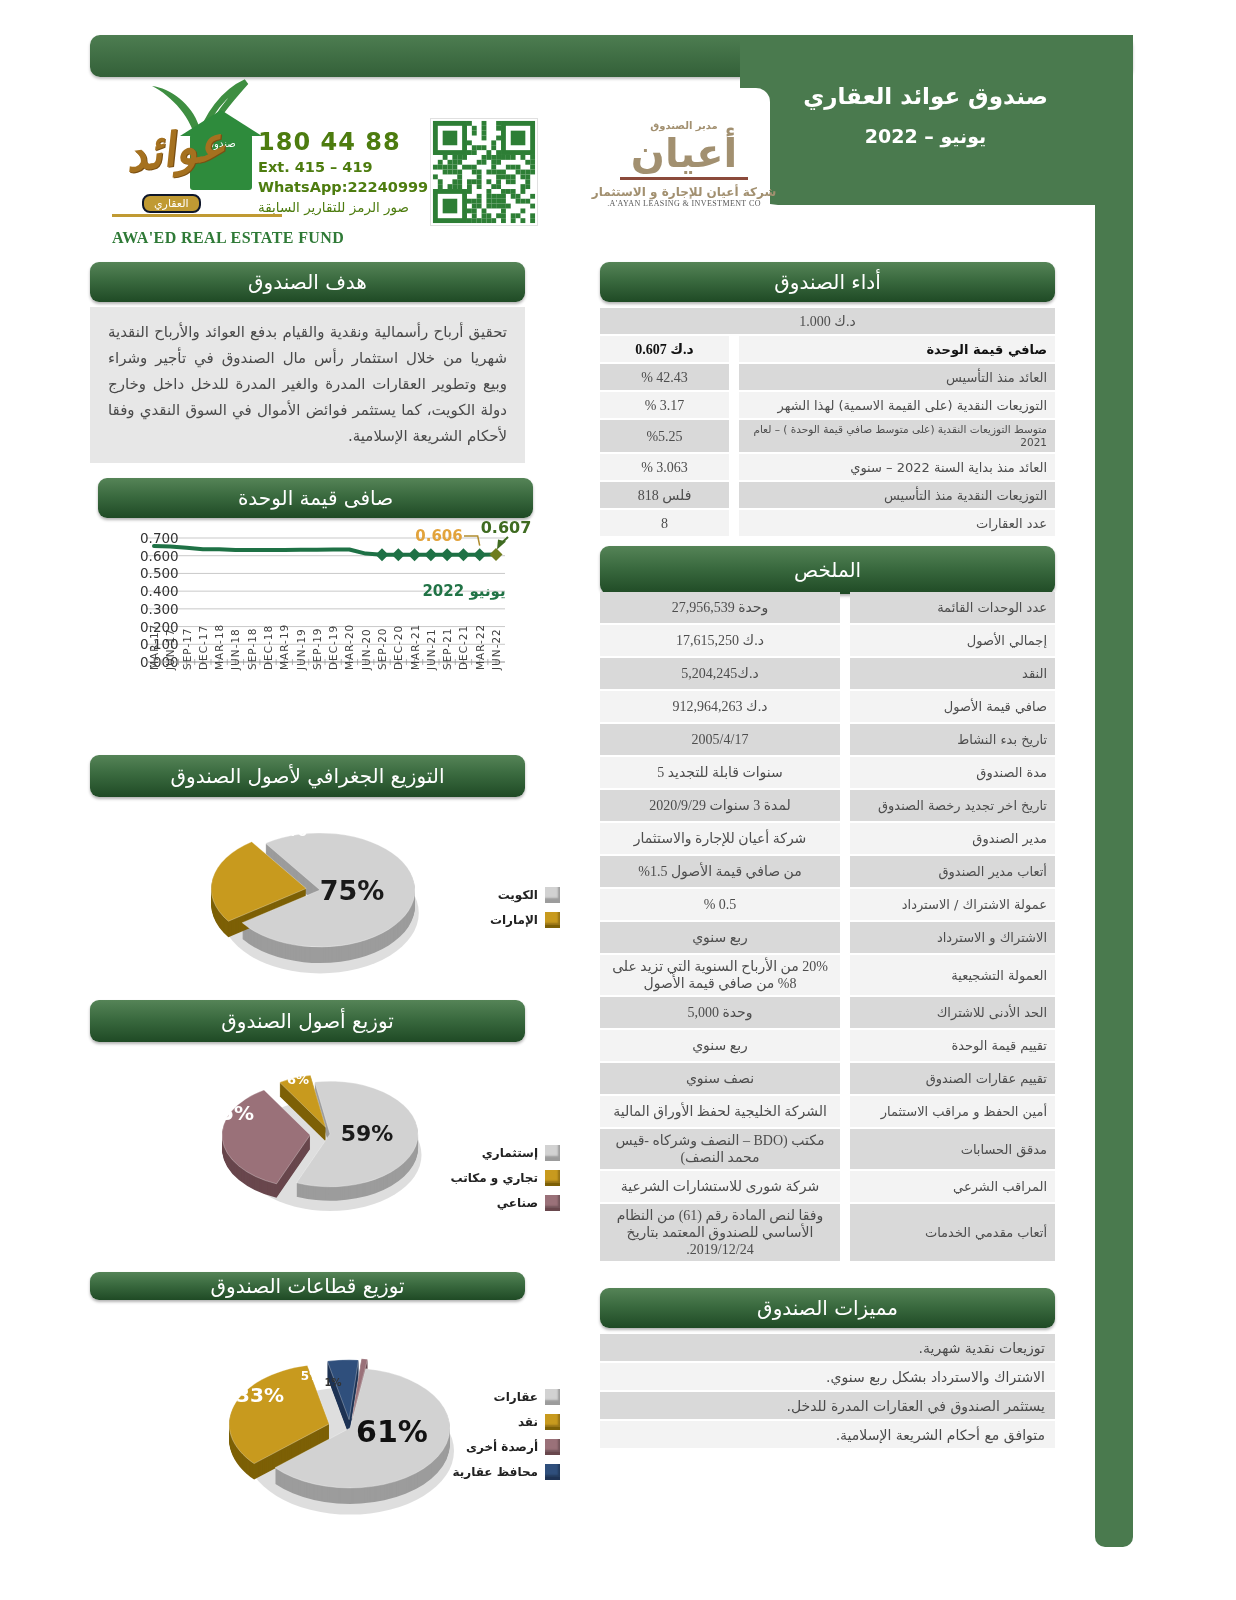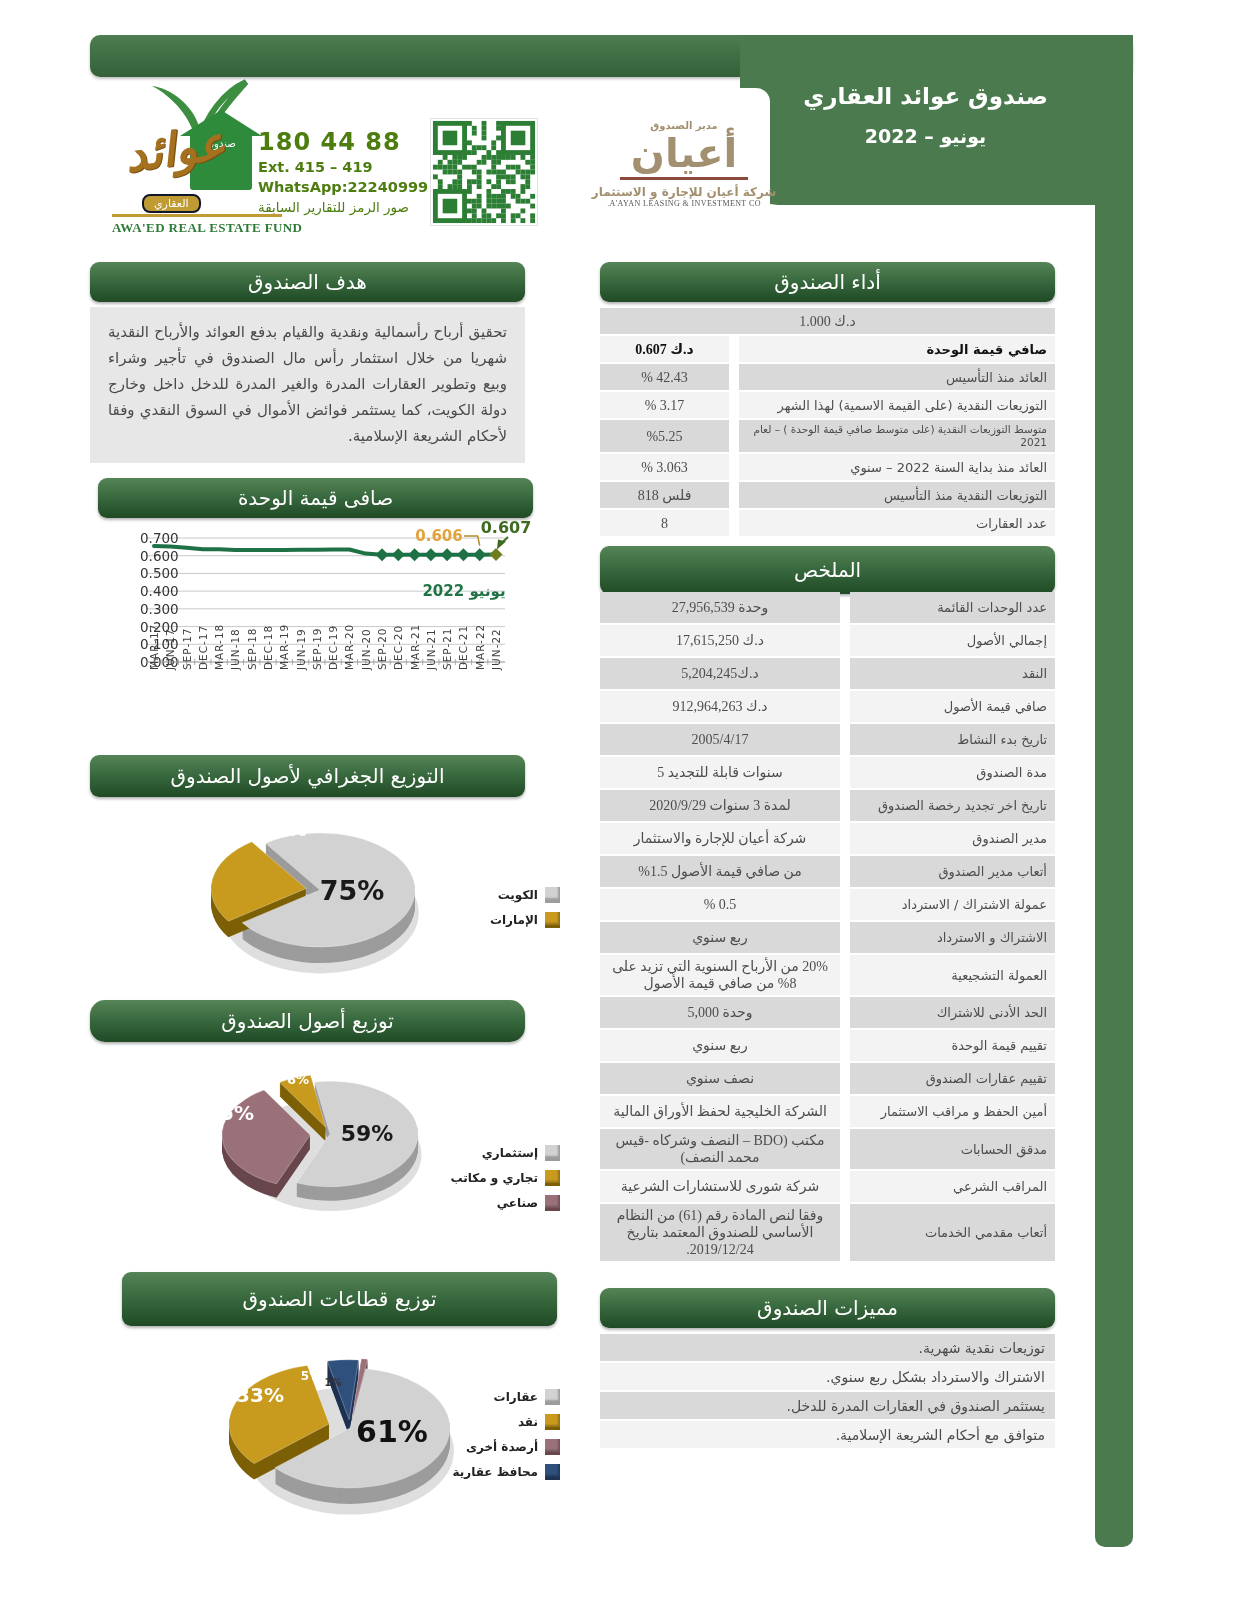--- a/index.html
+++ b/index.html
@@ -20,21 +20,21 @@
   .rule{width:82%;height:3px;background:#8B4A3B;margin:2px 0 5px 0;}
   .co-ar{color:#A29070;font-size:12px;font-weight:bold;white-space:nowrap;}
   .co-en{color:#555;font-size:8px;letter-spacing:.4px;white-space:nowrap;font-family:"Liberation Serif",serif;}
   
   .awaed{direction:ltr;}
   .house{position:absolute;left:78px;top:52px;width:62px;height:56px;background:#2E8B3C;border-radius:3px;}
   .roof{position:absolute;left:68px;top:28px;width:0;height:0;border-left:41px solid transparent;border-right:41px solid transparent;border-bottom:26px solid #2E8B3C;}
   .house .hw{position:absolute;width:100%;text-align:center;top:4px;color:#fff;font-size:10px;}
   .callig{position:absolute;left:-2px;top:40px;width:130px;text-align:center;font-size:46px;font-weight:bold;font-style:italic;color:#A5711F;transform:rotate(-8deg);text-shadow:1px 1px 0 #7a4f12;}
   .band{position:absolute;left:30px;top:112px;background:#C09A33;color:#fff;font-size:11px;padding:1px 10px;border-radius:8px;border:2px solid #0f172a;}
-  .awaed-cap{position:absolute;left:0;top:132px;width:170px;border-top:3px solid #C09A33;padding-top:3px;color:#2F7A37;font-size:13px;font-weight:bold;letter-spacing:.4px;white-space:nowrap;font-family:"Liberation Serif",serif;}
+  .awaed-cap{position:absolute;left:0;top:132px;width:170px;border-top:3px solid #C09A33;padding-top:12px;color:#2F7A37;font-size:16px;font-weight:bold;letter-spacing:.4px;white-space:nowrap;font-family:"Liberation Serif",serif;}
   
   .phone{direction:ltr;color:#4d7c0f;}
   .phone .p1{font-size:24px;font-weight:bold;letter-spacing:1px;}
   .phone .p2{font-size:14.5px;font-weight:bold;margin-top:3px;}
   .phone .p3{font-size:14.5px;font-weight:bold;margin-top:4px;}
   .phone .p4{font-size:13.5px;margin-top:4px;direction:rtl;text-align:left;}
   
   .obj-box{background:#E7E7E7;color:#4a4a4a;font-size:15px;line-height:26px;text-align:justify;padding:12px 18px;box-sizing:border-box;}
   
   .trow{display:flex;direction:rtl;column-gap:10px;border-bottom:2px solid #fff;}
@@ -424,21 +424,21 @@
       <div class="lgrow">
         <span class="lgtext">الكويت</span>
         <span class="lgswatch" style="background: rgb(210, 210, 210); border-bottom: 3px solid rgb(156, 156, 156);"></span>
       </div>
       <div class="lgrow">
         <span class="lgtext">الإمارات</span>
         <span class="lgswatch" style="background: rgb(200, 154, 30); border-bottom: 3px solid rgb(125, 96, 6);"></span>
       </div>
     </div>
 
-  <div class="abs sec-h" style="left:90px;top:1000px;width:435px;height:42px;border-radius:15px;">
+  <div class="abs sec-h" style="left:90px;top:1000px;width:435px;height:42px;">
     <span>توزيع أصول الصندوق</span>
   </div>
   <svg id="pie-asset" class="abs" style="left:90px;top:1046px;" width="470" height="200" viewBox="0 0 470 200">
       <ellipse cx="240" cy="109" rx="91.52000000000001" ry="55.967999999999996" fill="rgba(0,0,0,0.13)"></ellipse>
       <path d="M240.0,102.0 L224.7,50.0 A88,52.8 0 1 1 206.5,150.8 Z" fill="#9C9C9C"></path>
       <path d="M240.0,101.0 L224.7,49.0 A88,52.8 0 1 1 206.5,149.8 Z" fill="#9C9C9C"></path>
       <path d="M240.0,100.0 L224.7,48.0 A88,52.8 0 1 1 206.5,148.8 Z" fill="#9C9C9C"></path>
       <path d="M240.0,99.0 L224.7,47.0 A88,52.8 0 1 1 206.5,147.8 Z" fill="#9C9C9C"></path>
       <path d="M240.0,98.0 L224.7,46.0 A88,52.8 0 1 1 206.5,146.8 Z" fill="#9C9C9C"></path>
       <path d="M240.0,97.0 L224.7,45.0 A88,52.8 0 1 1 206.5,145.8 Z" fill="#9C9C9C"></path>
@@ -493,21 +493,21 @@
       <div class="lgrow">
         <span class="lgtext">تجاري و مكاتب</span>
         <span class="lgswatch" style="background: rgb(200, 154, 30); border-bottom: 3px solid rgb(125, 96, 6);"></span>
       </div>
       <div class="lgrow">
         <span class="lgtext">صناعي</span>
         <span class="lgswatch" style="background: rgb(154, 113, 121); border-bottom: 3px solid rgb(105, 71, 77);"></span>
       </div>
     </div>
 
-  <div class="abs sec-h" style="left:90px;top:1272px;width:435px;height:54px;margin-left:32px;">
+  <div class="abs sec-h" style="left:90px;top:1272px;width:435px;height:28px;">
     <span>توزيع قطاعات الصندوق</span>
   </div>
   <svg id="pie-sector" class="abs" style="left:90px;top:1316px;" width="470" height="220" viewBox="0 0 470 220">
       <ellipse cx="260" cy="135" rx="104" ry="63.6" fill="rgba(0,0,0,0.13)"></ellipse>
       <path d="M260.0,128.0 L275.6,68.7 A100,60.0 0 1 1 185.0,167.7 Z" fill="#9C9C9C"></path>
       <path d="M260.0,127.0 L275.6,67.7 A100,60.0 0 1 1 185.0,166.7 Z" fill="#9C9C9C"></path>
       <path d="M260.0,126.0 L275.6,66.7 A100,60.0 0 1 1 185.0,165.7 Z" fill="#9C9C9C"></path>
       <path d="M260.0,125.0 L275.6,65.7 A100,60.0 0 1 1 185.0,164.7 Z" fill="#9C9C9C"></path>
       <path d="M260.0,124.0 L275.6,64.7 A100,60.0 0 1 1 185.0,163.7 Z" fill="#9C9C9C"></path>
       <path d="M260.0,123.0 L275.6,63.7 A100,60.0 0 1 1 185.0,162.7 Z" fill="#9C9C9C"></path>

